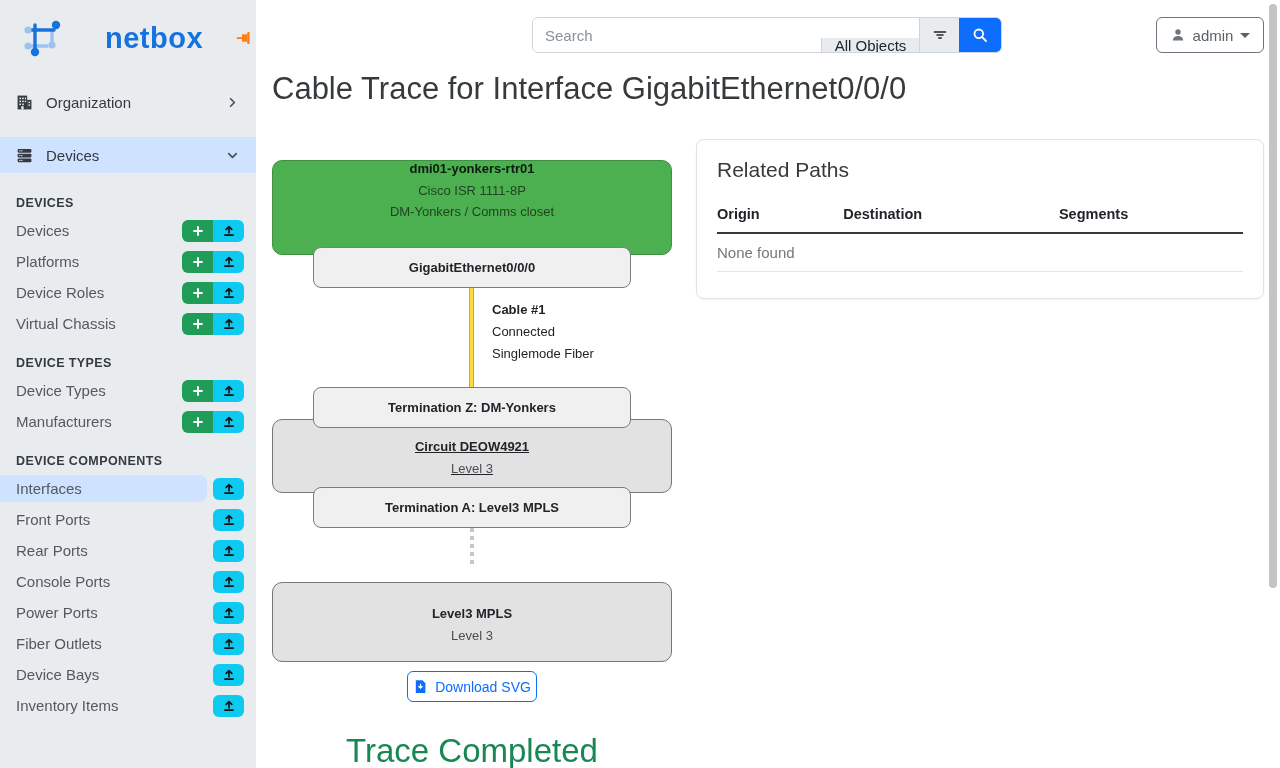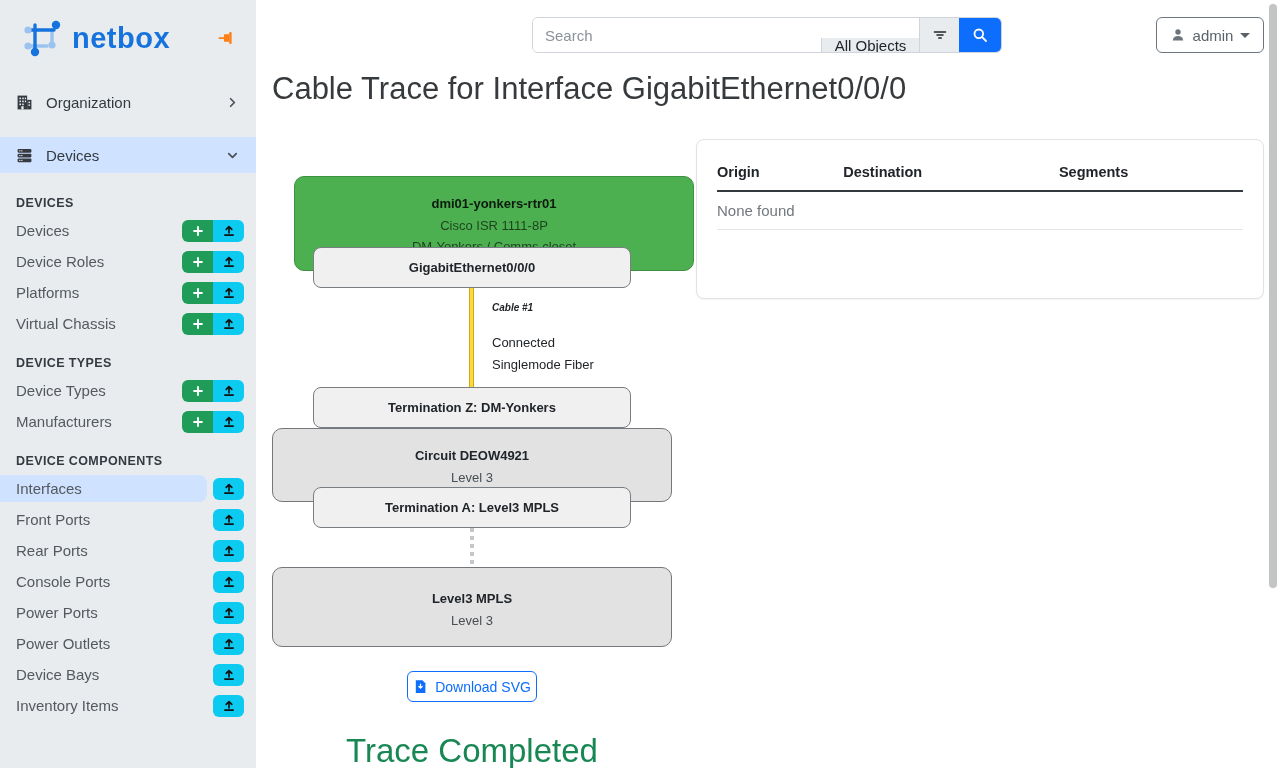--- a/index.html
+++ b/index.html
@@ -2,21 +2,21 @@
 <html><head>
 <meta charset="utf-8">
 <style>
   * { margin:0; padding:0; box-sizing:border-box; }
   html,body { width:1280px; height:768px; overflow:hidden; background:#fff;
     font-family:"Liberation Sans", sans-serif; color:#212529; }
 
   
   .sidebar { position:absolute; left:0; top:0; width:256px; height:768px;
     background:#e9ecef; overflow:hidden; }
-  .logo-row { display:flex; align-items:center; padding:16px 18px 14px 20px; }
+  .logo-row { display:flex; align-items:center; padding:16px 18px 14px 20px;gap:33px; }
   .logo-text { font-size:29px; font-weight:bold; color:#1673de; margin-left:8px; letter-spacing:.5px; }
   .pin-btn { margin-left:auto; cursor:pointer; display:flex; }
   .nav-item { height:36px; display:flex; align-items:center; padding:0 16px; cursor:pointer; }
   .nav-item .nav-label { margin-left:13px; font-size:15px; font-weight:normal; color:#343a40; }
   .nav-item .chev { margin-left:auto; display:flex; }
   .nav-org { margin-top:10px; }
   .nav-dev { margin-top:17px; background:#cfe2ff; }
   .sb-header { padding:0 16px; margin:16px 0 4px; font-size:12.5px; font-weight:bold;
     color:#343a40; letter-spacing:.4px; height:16px; line-height:16px; }
   .sb-header.first { margin-top:22px; }
@@ -49,39 +49,39 @@
     justify-content:center; gap:7px; cursor:pointer; background:#fff; }
   .user-name { font-size:15px; color:#5a6268; }
   .caret { width:0; height:0; border-left:5px solid transparent; border-right:5px solid transparent;
     border-top:5px solid #5a6268; }
 
   .page-title { position:absolute; left:16px; top:71px; font-size:31px; font-weight:400; color:#373a3c; }
 
   
   .trace { position:absolute; left:16px; top:160px; width:400px; }
   .box { position:absolute; text-align:center; }
-  .dev-box { left:0; top:16px; width:400px; height:95px; background:#4caf50; border:1px solid #3e9142;
-    border-radius:10px; padding-top:19px; z-index:1;margin-left:22px; }
+  .dev-box { left:0; top:0; width:400px; height:95px; background:#4caf50; border:1px solid #3e9142;
+    border-radius:10px; z-index:1; }
   .dev-name { font-size:13px; font-weight:bold; color:rgba(0,0,0,.85); margin-bottom:7px; }
   .dev-sub { font-size:13px; color:rgba(0,0,0,.62); margin-bottom:6px; }
   .term-box { left:41px; width:318px; height:41px; background:#f0f0f0; border:1px solid #797e83;
     border-radius:8px; display:flex; align-items:center; justify-content:center;
     font-size:13px; font-weight:bold; color:#212529; z-index:3; }
   .iface-box { top:87px; }
   .termz-box { top:227px; }
   .terma-box { top:327px; }
   .big-box { left:0; width:400px; background:#e2e2e2; border:1px solid #74787c; border-radius:10px; z-index:2; }
-  .circuit-box { top:268px; height:74px; padding-top:19px; }
-  .mpls-box { top:407px; height:80px; padding-top:23px; }
+  .circuit-box { top:259px; height:74px; padding-top:19px;text-decoration:underline; }
+  .mpls-box { top:422px; height:80px; padding-top:23px; }
   .big-name { font-size:13px; font-weight:bold; color:#212529; margin-bottom:7px; }
   .big-sub { font-size:13px; color:#494e52; }
   .cable-line { position:absolute; left:197px; top:128px; width:5px; height:100px;
     background:#ffd93b; border-left:1px solid #c9ab1e; border-right:1px solid #c9ab1e; z-index:2; }
   .cable-text { position:absolute; left:220px; top:142px; text-align:left; z-index:2; }
-  .cable-text .c1 { font-size:10px; font-weight:bold; margin-bottom:22px;font-style:italic; }
+  .cable-text .c1 { font-size:13px; font-weight:bold; margin-bottom:7px; }
   .cable-text .c2 { font-size:13px; margin-bottom:7px; }
   .dotted-line { position:absolute; left:198px; top:368px; width:4px; height:38px;
     background:repeating-linear-gradient(to bottom,#c4c8cc 0 4px,transparent 4px 8px); z-index:1; }
   .dl-btn { position:absolute; left:135px; top:511px; width:130px; height:31px; background:#fff;
     border:1px solid #0d6efd; border-radius:6px; display:flex; align-items:center; justify-content:center;
     gap:7px; color:#0d6efd; font-size:14px; cursor:pointer; }
   .trace-status { position:absolute; left:0; top:572px; width:400px; text-align:center;
     font-size:33px; color:#198754; }
 
   
@@ -232,36 +232,36 @@
           </svg>
         </span>
       <span class="btn-import">
           <svg width="14" height="14">
             <use href="#i-upload"></use>
           </svg>
         </span>
     </span>
   </div>
   <div class="sb-row">
+    <a class="sb-label">Platforms</a>
+    <span class="sb-btns">
+      <span class="btn-add">
+          <svg width="14" height="14">
+            <use href="#i-plus"></use>
+          </svg>
+        </span>
+      <span class="btn-import">
+          <svg width="14" height="14">
+            <use href="#i-upload"></use>
+          </svg>
+        </span>
+    </span>
+  </div>
+  <div class="sb-row">
     <a class="sb-label">Device Roles</a>
-    <span class="sb-btns">
-      <span class="btn-add">
-          <svg width="14" height="14">
-            <use href="#i-plus"></use>
-          </svg>
-        </span>
-      <span class="btn-import">
-          <svg width="14" height="14">
-            <use href="#i-upload"></use>
-          </svg>
-        </span>
-    </span>
-  </div>
-  <div class="sb-row">
-    <a class="sb-label">Platforms</a>
     <span class="sb-btns">
       <span class="btn-add">
           <svg width="14" height="14">
             <use href="#i-plus"></use>
           </svg>
         </span>
       <span class="btn-import">
           <svg width="14" height="14">
             <use href="#i-upload"></use>
           </svg>
@@ -364,21 +364,21 @@
     <a class="sb-label">Power Ports</a>
     <span class="sb-btns">
         <span class="btn-import solo">
           <svg width="14" height="14">
             <use href="#i-upload"></use>
           </svg>
         </span>
       </span>
   </div>
   <div class="sb-row">
-    <a class="sb-label">Power Outlets</a>
+    <a class="sb-label">Fiber Outlets</a>
     <span class="sb-btns">
         <span class="btn-import solo">
           <svg width="14" height="14">
             <use href="#i-upload"></use>
           </svg>
         </span>
       </span>
   </div>
   <div class="sb-row">
     <a class="sb-label">Device Bays</a>
@@ -468,20 +468,21 @@
             <use href="#i-doc"></use>
           </svg>
         </span>
       <span>Download SVG</span>
     </div>
 
     <div class="trace-status">Trace Completed</div>
   </div>
 
   <div class="card">
+    <div class="card-title">Related Paths</div>
     <table class="rp-table">
       <thead>
         <tr>
           <th class="c0">Origin</th>
           <th class="c1">Destination</th>
           <th>Segments</th>
         </tr>
       </thead>
       <tbody>
         <tr>

